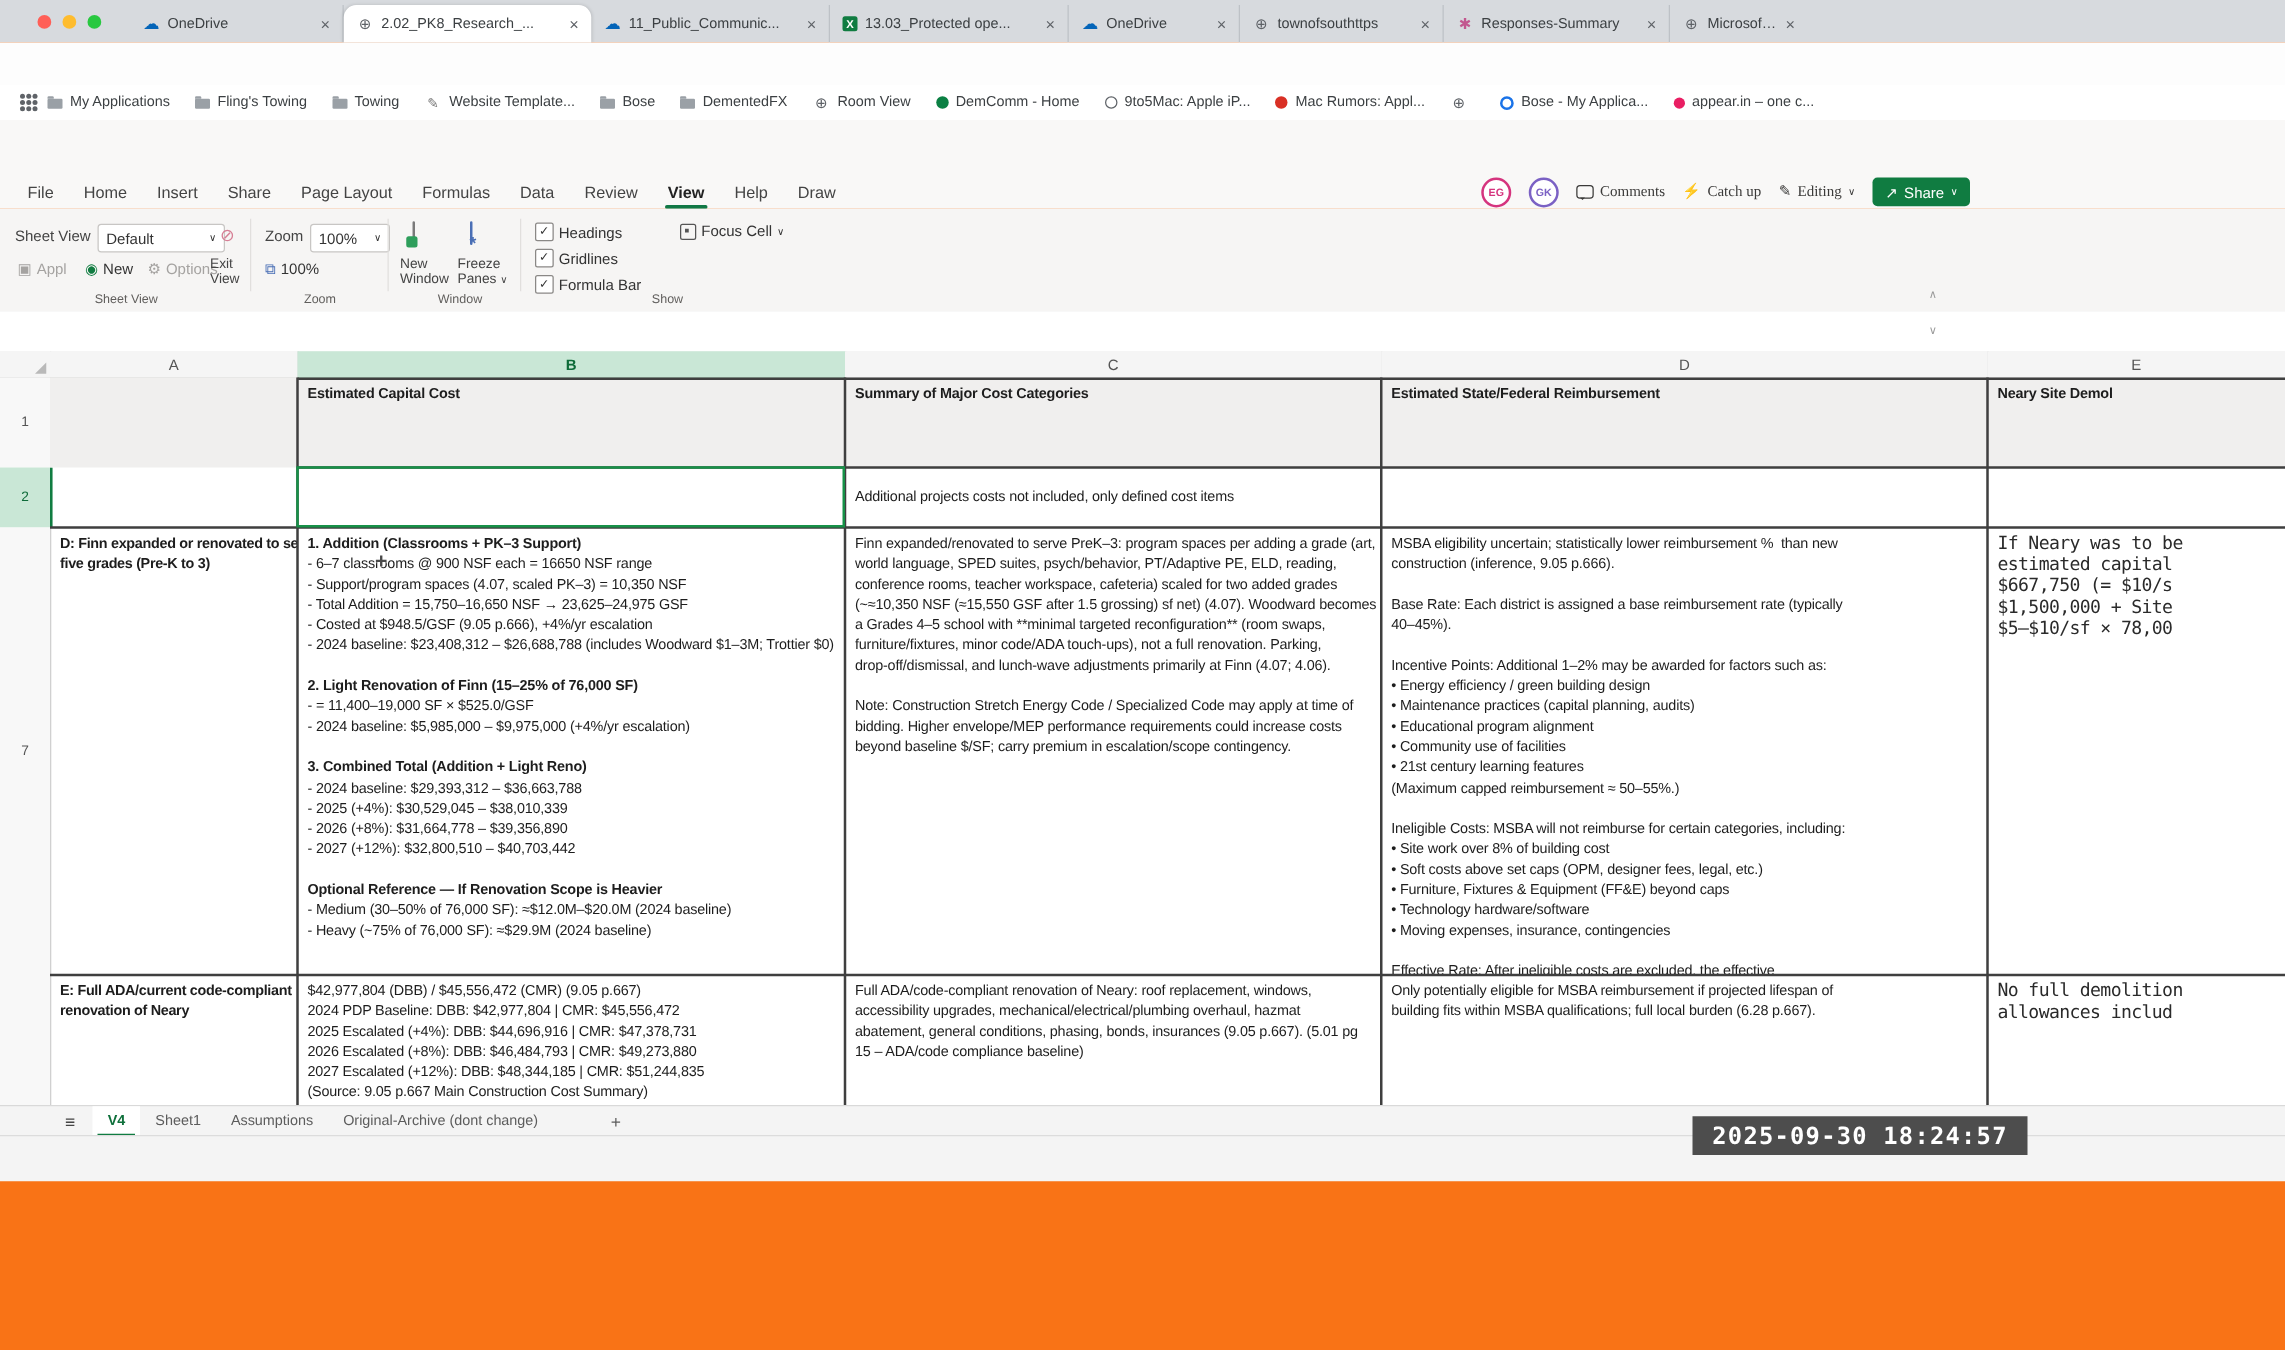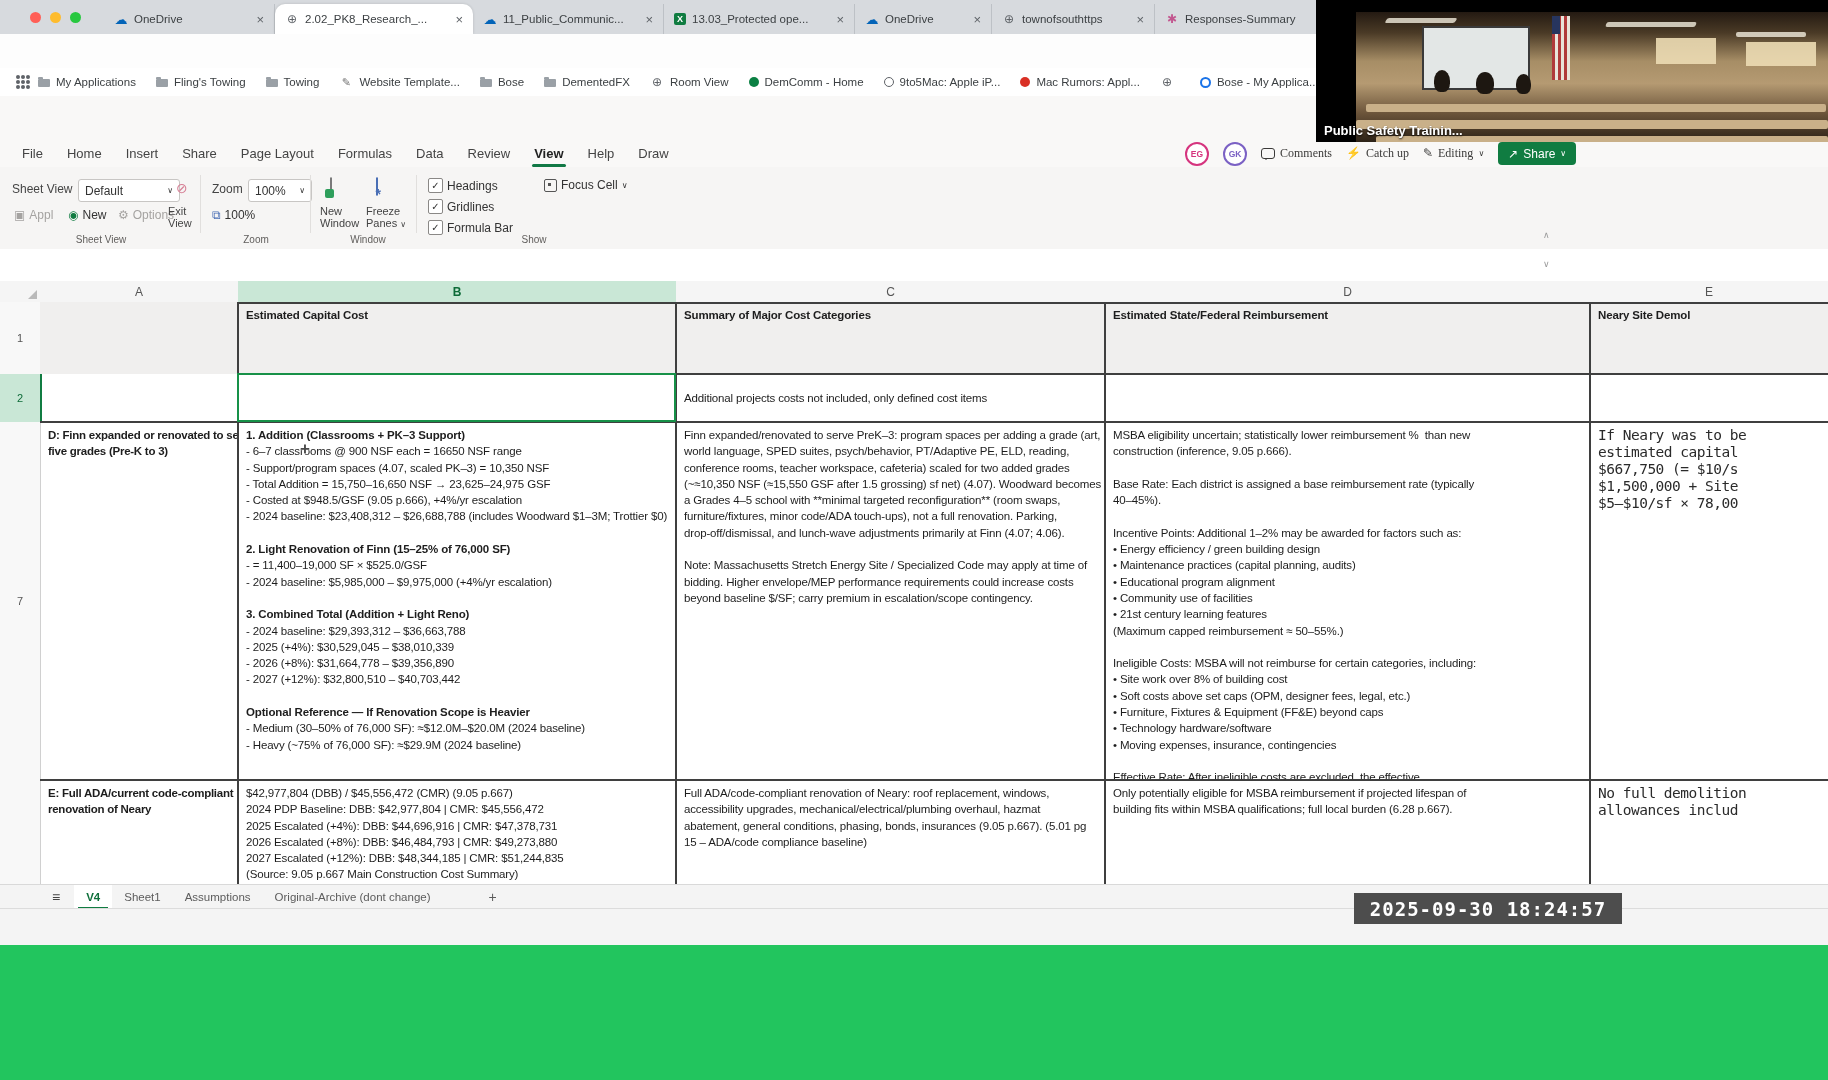--- a/index.html
+++ b/index.html
@@ -1,16 +1,16 @@
 <!DOCTYPE html>
 <html><head>
 <meta charset="utf-8">
 <style>
   html,body{margin:0;padding:0;background:#000;}
-  #stage{position:relative;width:1828px;height:1080px;background:#22c55e;overflow:hidden;
+  #stage{position:relative;width:1828px;height:1080px;background:#f97316;overflow:hidden;
          font-family:"Liberation Sans","DejaVu Sans",sans-serif;color:#222;}
   .abs{position:absolute;}
 
   
   #tabstrip{left:0;top:0;width:1828px;height:34px;background:#d7dade;}
   .lights{left:30px;top:12px;display:flex;gap:9px;}
   .light{width:11px;height:11px;border-radius:50%;}
   .l-red{background:#ff5f57}.l-yel{background:#febc2e}.l-grn{background:#28c840}
   #tabs{left:104px;top:4px;height:30px;display:flex;}
   .tab{position:relative;display:flex;align-items:center;gap:6px;padding:0 10px;height:30px;
@@ -497,21 +497,21 @@
     <div class="cell cC gr7">
         <div>
           <div class="cl">Finn expanded/renovated to serve PreK–3: program spaces per adding a grade (art,</div>
           <div class="cl">world language, SPED suites, psych/behavior, PT/Adaptive PE, ELD, reading,</div>
           <div class="cl">conference rooms, teacher workspace, cafeteria) scaled for two added grades</div>
           <div class="cl">(~≈10,350 NSF (≈15,550 GSF after 1.5 grossing) sf net) (4.07). Woodward becomes</div>
           <div class="cl">a Grades 4–5 school with **minimal targeted reconfiguration** (room swaps,</div>
           <div class="cl">furniture/fixtures, minor code/ADA touch-ups), not a full renovation. Parking,</div>
           <div class="cl">drop-off/dismissal, and lunch-wave adjustments primarily at Finn (4.07; 4.06).</div>
           <div class="cl"></div>
-          <div class="cl">Note: Massachusetts Stretch Energy Site / Specialized Code may apply at time of</div>
+          <div class="cl">Note: Construction Stretch Energy Code / Specialized Code may apply at time of</div>
           <div class="cl">bidding. Higher envelope/MEP performance requirements could increase costs</div>
           <div class="cl">beyond baseline $/SF; carry premium in escalation/scope contingency.</div>
         </div>
       </div>
     <div class="cell cD gr7">
         <div>
           <div class="cl">MSBA eligibility uncertain; statistically lower reimbursement %  than new</div>
           <div class="cl">construction (inference, 9.05 p.666).</div>
           <div class="cl"></div>
           <div class="cl">Base Rate: Each district is assigned a base reimbursement rate (typically</div>
@@ -607,36 +607,18 @@
   </div>
 
   <div class="abs" id="statusbar">
     
     
     
     
     
   </div>
 
-  <div class="abs" id="video">
-    <div id="photo">
-      <span class="ceillight" style="left:30px;top:6px;width:70px;transform:skewX(-30deg)"></span>
-      <span class="ceillight" style="left:250px;top:10px;width:90px;transform:skewX(-20deg)"></span>
-      <span class="ceillight" style="left:380px;top:20px;width:70px"></span>
-      <div id="screenrect"></div>
-      <div id="flag"></div>
-      <span class="window" style="left:300px;top:26px;width:60px;height:26px"></span>
-      <span class="window" style="left:390px;top:30px;width:70px;height:24px"></span>
-      <span class="person" style="left:78px;top:58px;width:16px;height:22px"></span>
-      <span class="person" style="left:120px;top:60px;width:18px;height:22px"></span>
-      <span class="person" style="left:160px;top:62px;width:15px;height:20px"></span>
-      <span class="tableband" style="left:10px;top:92px;width:460px"></span>
-      <span class="tableband" style="left:0;top:108px;width:472px;height:9px"></span>
-      <span class="tableband" style="left:20px;top:124px;width:452px;height:10px"></span>
-    </div>
-    <span id="vcaption">Public Safety Trainin...</span>
-  </div>
 
   <div class="abs" id="tsbox">
     <span id="tstext">2025-09-30 18:24:57</span>
   </div>
 
 </div>
 
 </body></html>

